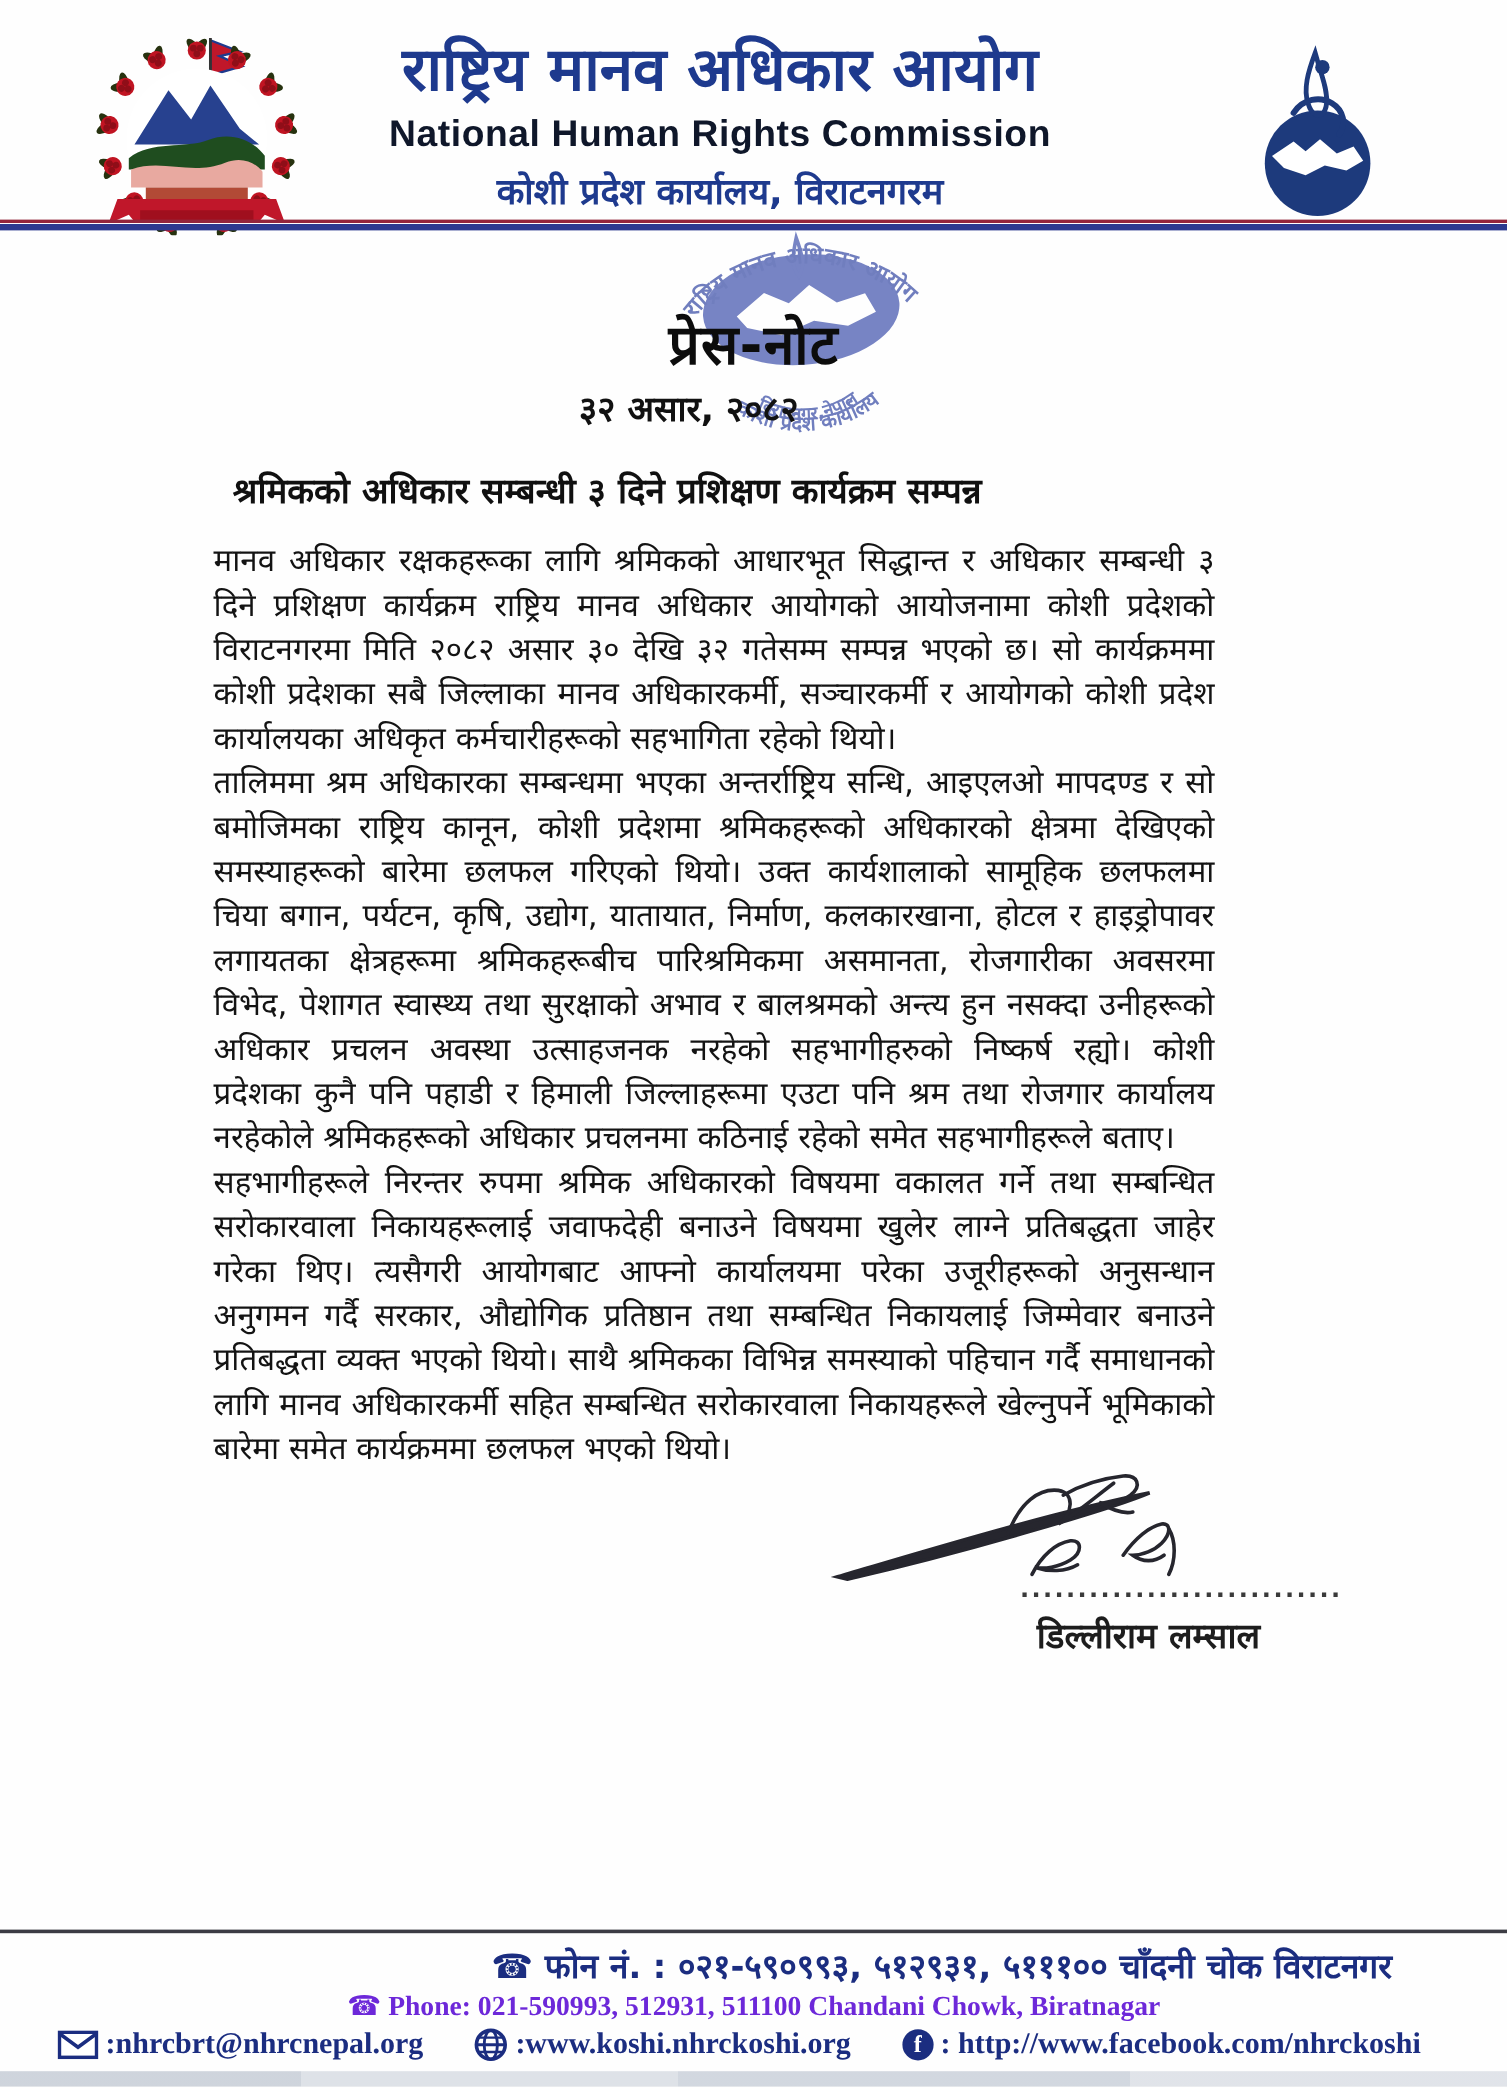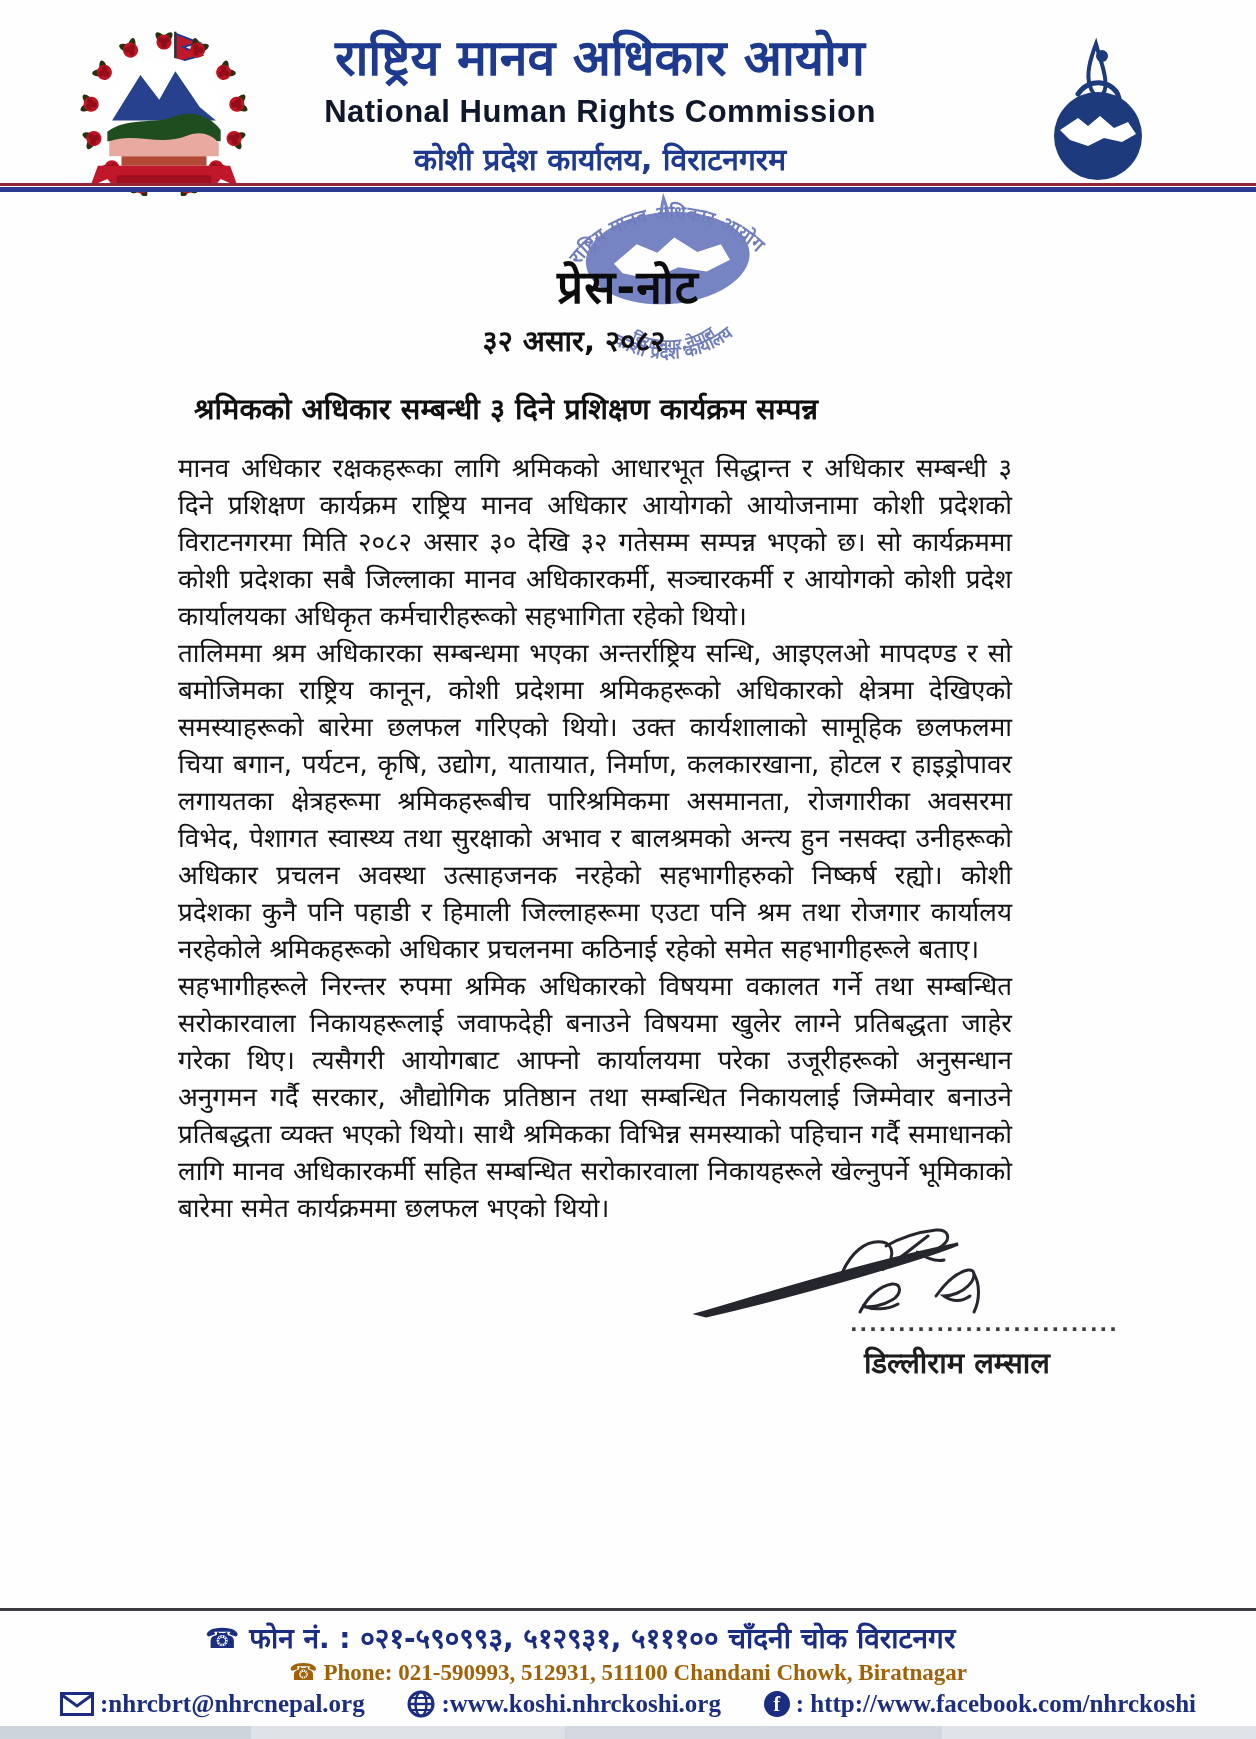--- a/index.html
+++ b/index.html
@@ -34,25 +34,25 @@
   
   .sig-svg  { position:absolute; left:690px; top:1218px; width:340px; height:120px; }
   .sig-dots { position:absolute; left:850px; top:1312px; width:210px; text-align:left;
     font-size:20px; font-weight:bold; letter-spacing:2px; color:#3a3a3a; }
   .sig-name { position:absolute; left:790px; top:1342px; width:260px; text-align:right;
     font-size:29px; font-weight:bold; color:#1d1d1d; }
   .sig-role { position:absolute; left:790px; top:1388px; width:260px; text-align:center;
     font-size:28px; color:#202020; }
   
   .ft-rule { position:absolute; left:0; top:1608px; width:100%; height:3px; background:#3c3c44; }
-  .ft-np { position:absolute; left:0; top:1618px; width:1160px; text-align:center;
+  .ft-np { position:absolute; left:0; top:1618px; width:1160px; text-align:right;
     font-size:28px; font-weight:bold; color:#1b2d80; }
   .ft-en { position:absolute; left:0; top:1659px; width:1256px; text-align:center;
-    font-size:23px; font-weight:bold; color:#a16207; font-family:"Liberation Serif", serif; }
-  .ft-contacts { position:absolute; left:60px; top:1690px; width:1136px;
+    font-size:23px; font-weight:bold; color:#6d28d9; font-family:"Liberation Serif", serif; }
+  .ft-contacts { position:absolute; left:48px; top:1690px; width:1136px;
     display:flex; justify-content:space-between; align-items:center;
     font-size:25px; color:#1b2d80; font-family:"Liberation Serif", serif; font-weight:bold; }
   .ft-item { display:flex; align-items:center; gap:6px; white-space:nowrap; }
   .fb-badge { display:inline-flex; width:26px; height:26px; border-radius:50%;
     background:#1b2d80; color:#fff; align-items:center; justify-content:center;
     font-family:"Liberation Serif", serif; font-weight:bold; font-size:20px; }
   .bottom-band { position:absolute; left:0; top:1726px; width:100%; height:13px;
     background:linear-gradient(to right,#c3cad4 0 20%,#d6dbe2 20% 45%,#c7ced8 45% 75%,#d9dde4 75% 100%);
     opacity:.8; }
   .phone-glyph { font-family:"DejaVu Sans", sans-serif; }

